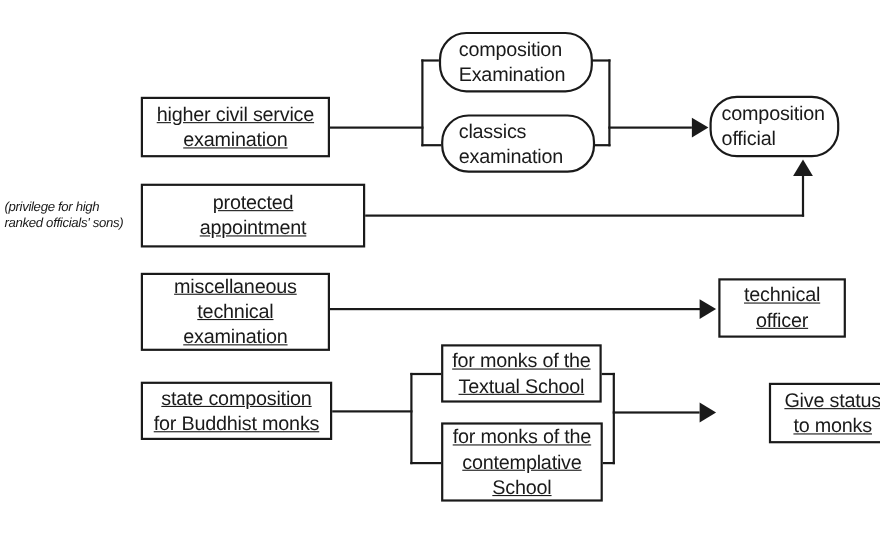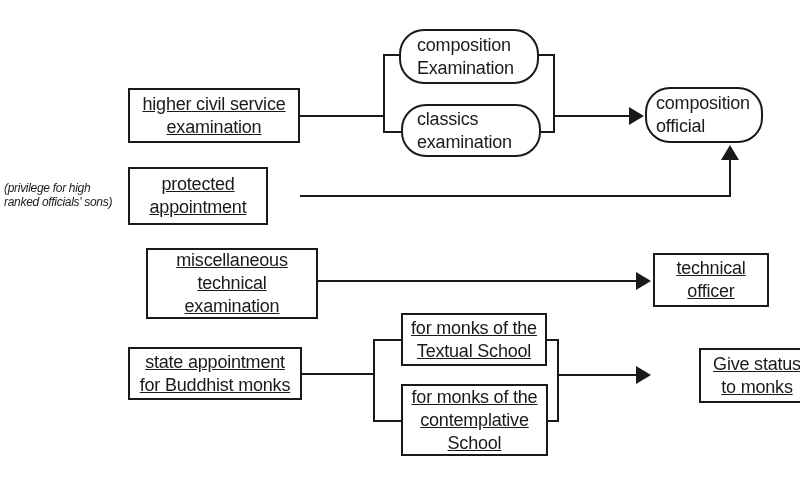--- a/index.html
+++ b/index.html
@@ -71,28 +71,28 @@
 <body>
 
 <div class="stage">
 
   <div class="note">(privilege for high
 ranked officials' sons)</div>
 
   <div class="box center" style="left:128px; top:88px; width:172px; height:55px;">higher civil service
 examination</div>
 
-  <div class="box center" style="left:128px; top:167px; width:140px; height:58px;">protected
+  <div class="box center" style="left:128px; top:167px; width:204px; height:58px;">protected
 appointment</div>
 
-  <div class="box center" style="left:128px; top:248px; width:172px; height:71px;margin-left:18px;">miscellaneous
+  <div class="box center" style="left:128px; top:248px; width:172px; height:71px;">miscellaneous
 technical
 examination</div>
 
-  <div class="box center" style="left:128px; top:347px; width:174px; height:53px;">state appointment
+  <div class="box center" style="left:128px; top:347px; width:174px; height:53px;">state composition
 for Buddhist monks</div>
 
   <div class="box leftal" style="left:399px; top:29px; width:140px; height:55px; padding-left:16px;">composition
 Examination</div>
 
   <div class="box leftal" style="left:401px; top:104px; width:140px; height:53px; padding-left:14px;">classics
 examination</div>
 
   <div class="box center" style="left:401px; top:313px; width:146px; height:53px;">for monks of the
 Textual School</div>

